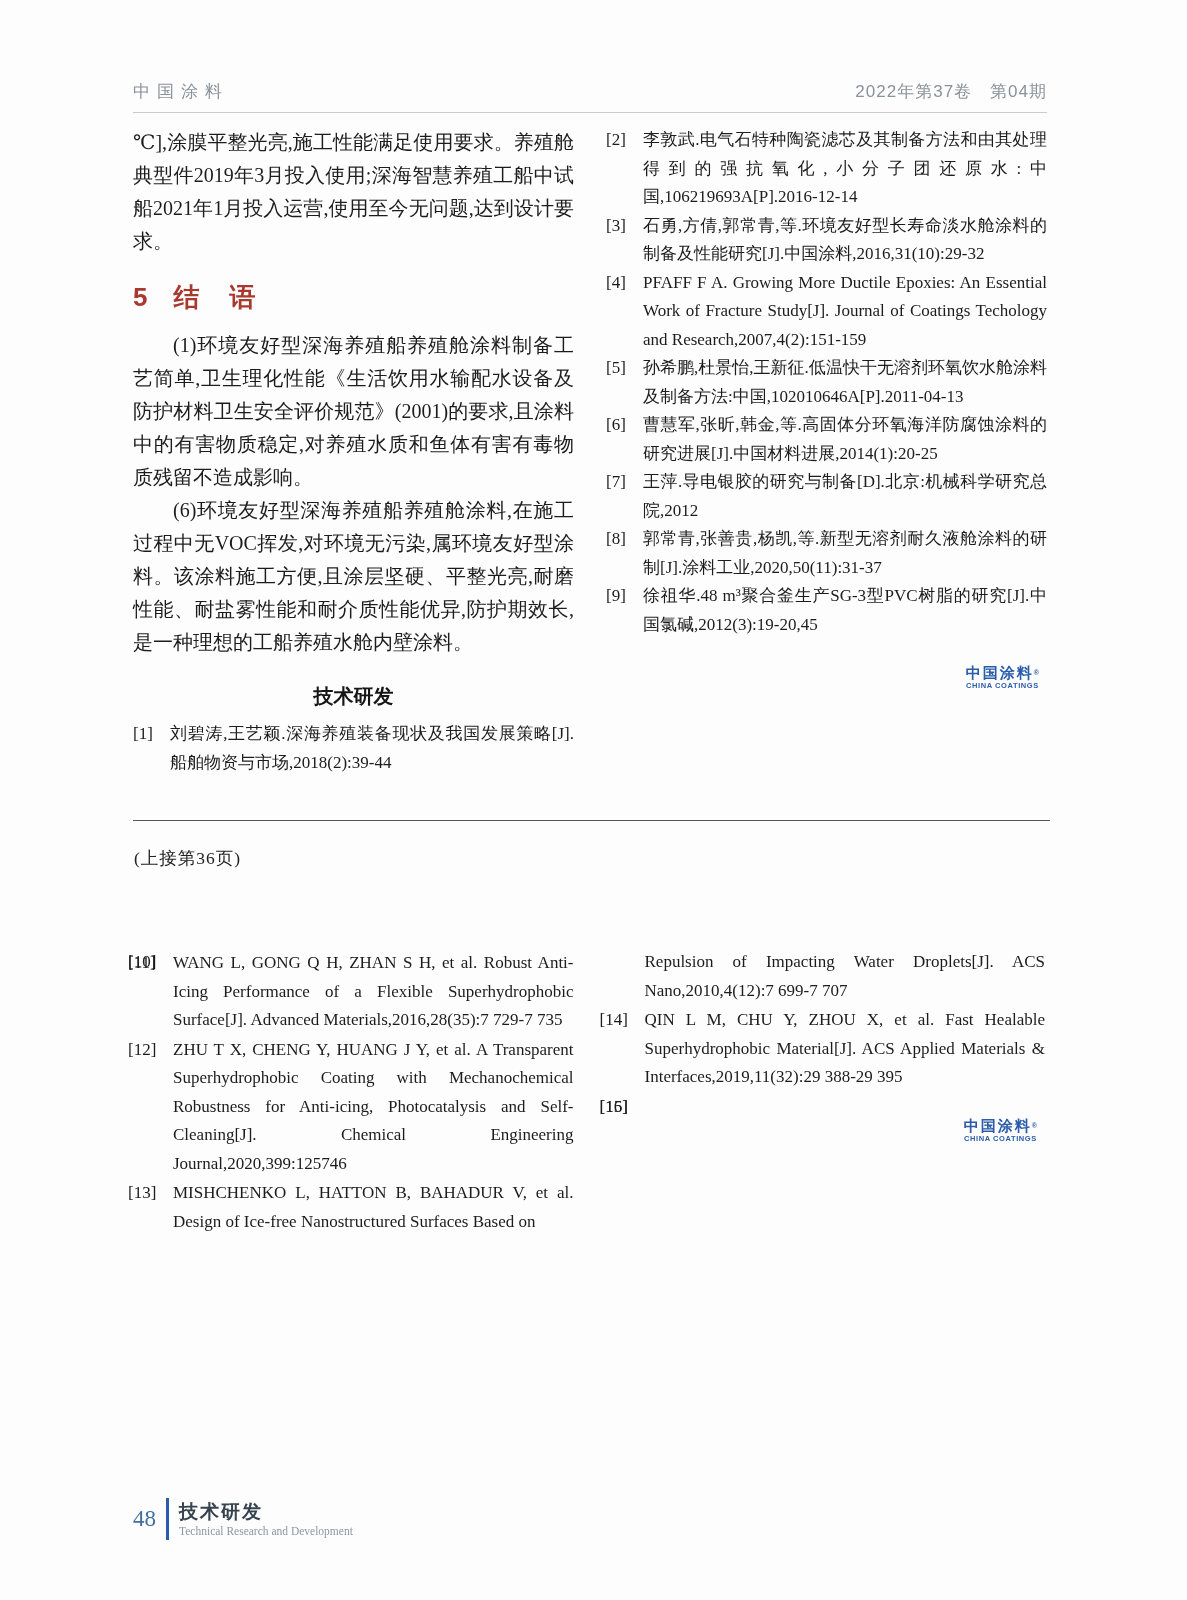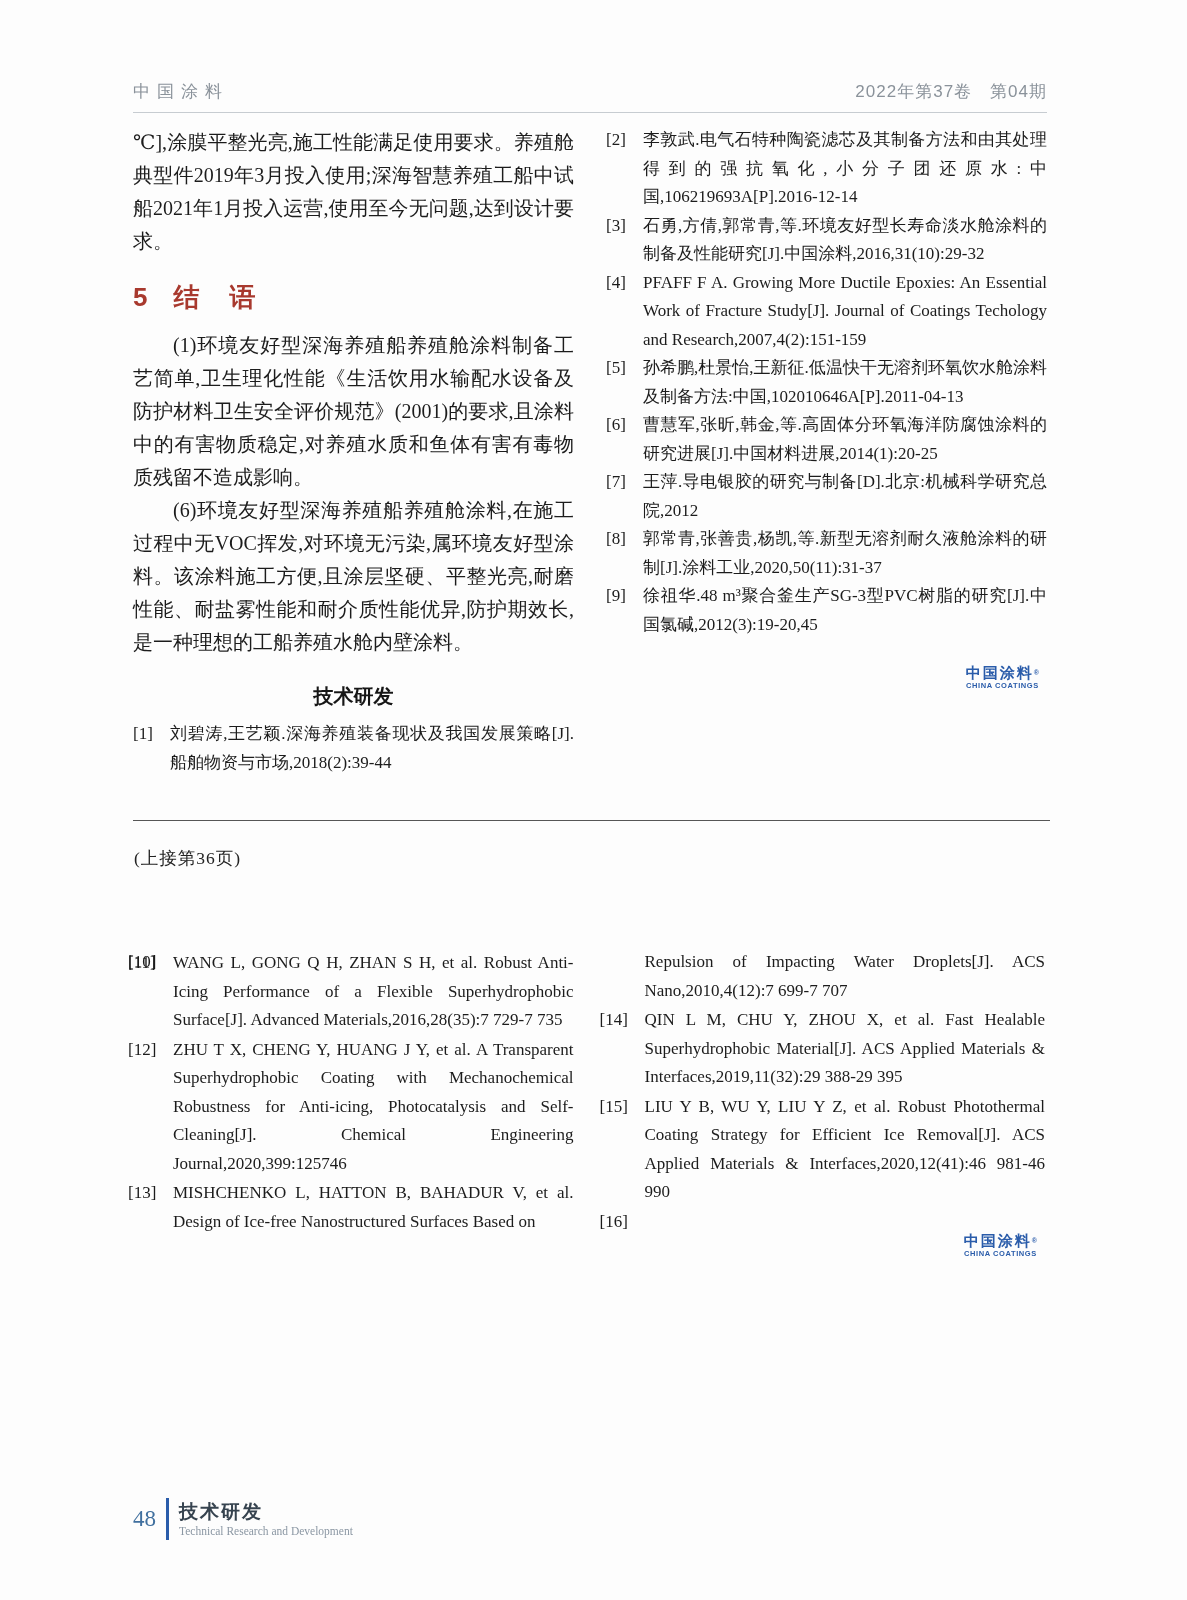--- a/index.html
+++ b/index.html
@@ -187,21 +187,20 @@
       <div class="ref ref-en">
         <span class="ref-id"></span>
         <span>Repulsion of Impacting Water Droplets[J]. ACS Nano,2010,4(12):7 699-7 707</span>
       </div>
       <div class="ref ref-en">
         <span class="ref-id">[14]</span>
         <span>QIN L M, CHU Y, ZHOU X, et al. Fast Healable Superhydrophobic Material[J]. ACS Applied Materials &amp; Interfaces,2019,11(32):29 388-29 395</span>
       </div>
       <div class="ref ref-en">
         <span class="ref-id">[15]</span>
-        <span>LIU Y B, WU Y, LIU Y Z, et al. Robust Photothermal Coating Strategy for Efficient Ice Removal[J]. ACS Applied Materials &amp; Interfaces,2020,12(41):46 981-46 990</span>
       </div>
       <div class="ref ref-en">
         <span class="ref-id">[16]</span>
       </div>
       <div class="logo-wrap">
         <div class="logo">
           <div class="logo-cn"><span>中国涂料</span><span class="logo-reg">®</span></div>
           <div class="logo-en">CHINA COATINGS</div>
         </div>
       </div>

